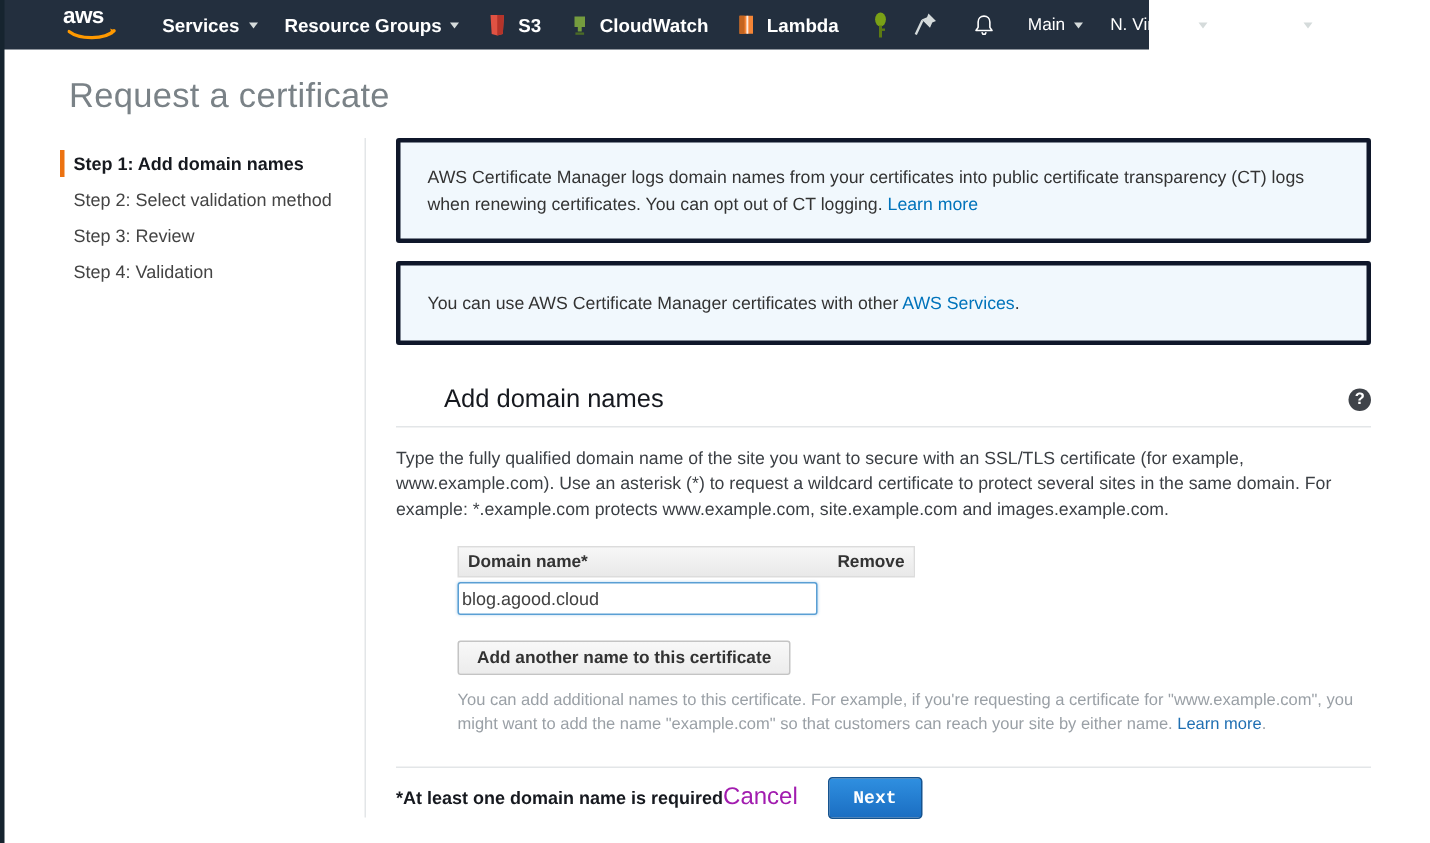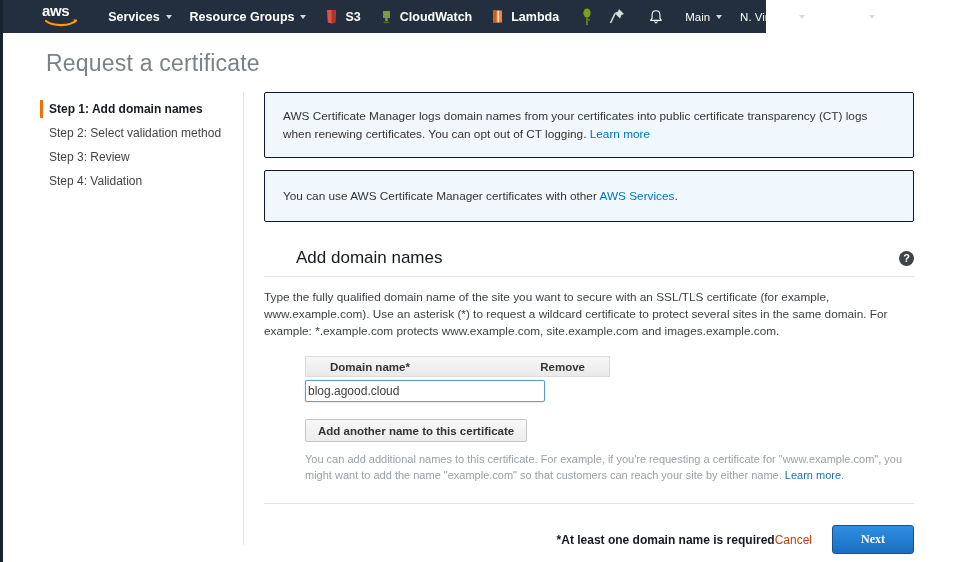--- a/index.html
+++ b/index.html
@@ -167,21 +167,21 @@
 
   
   .content {
     position: absolute;
     left: 264px;
     top: 92px;
     width: 650px;
   }
 
   .info-banner {
-    border: 1px solid #0f172a;
+    border: 3px solid #0f172a;
     background: #f1f8fd;
     border-radius: 2px;
     box-sizing: border-box;
     padding: 14px 18px;
     font-size: 11.8px;
     line-height: 18px;
     color: #333333;
     margin-bottom: 12px;
   }
   .info-banner.second {
@@ -237,21 +237,21 @@
     width: 305px;
   }
   .table-head {
     display: flex;
     justify-content: space-between;
     align-items: center;
     background: linear-gradient(to bottom, #f7f7f7 0%, #e9e9e9 100%);
     border: 1px solid #dcdcdc;
     box-sizing: border-box;
     height: 21px;
-    padding: 0 24px;
+    padding: 0 6px;
     font-size: 11.5px;
     font-weight: bold;
     color: #333333;
   }
   .domain-input {
     margin-top: 3px;
     width: 240px;
     height: 22px;
     box-sizing: border-box;
     border: 1px solid #5a9fd4;
@@ -288,49 +288,49 @@
   .helper a.link { color: #1f6fb2; }
 
   .footer-rule {
     margin-top: 20px;
     height: 1px;
     background: #e3e6e8;
   }
   .footer {
     display: flex;
     align-items: center;
-    justify-content: flex-end;
-    margin-top: 21px;
+    justify-content: flex-start;
+    margin-top: 6px;
   }
   .required-note {
     font-size: 12px;
     font-weight: bold;
     color: #16191f;
   }
   .footer-right {
     display: flex;
     align-items: center;
   }
   .cancel-link {
-    font-size: 12px;
-    color: #c2410c;
+    font-size: 16px;
+    color: #a21caf;
     margin-right: 20px;
     cursor: pointer;
     text-decoration: none;
   }
   .next-btn {
     background: linear-gradient(to bottom, #2f8fe0 0%, #1b6ec2 100%);
     border: 1px solid #15538f;
     border-radius: 3px;
     color: #ffffff;
     font-size: 12px;
     font-weight: bold;
-    padding: 6px 28px;
-    cursor: pointer;
-    font-family: Liberation Serif, serif;
+    padding: 6px 16px;
+    cursor: pointer;
+    font-family: Liberation Mono, monospace;
   }
 </style>
 </head>
 <body>
 
 <div class="edge-strip"></div>
 
 <div class="navbar">
 
   <div class="nav-logo">

